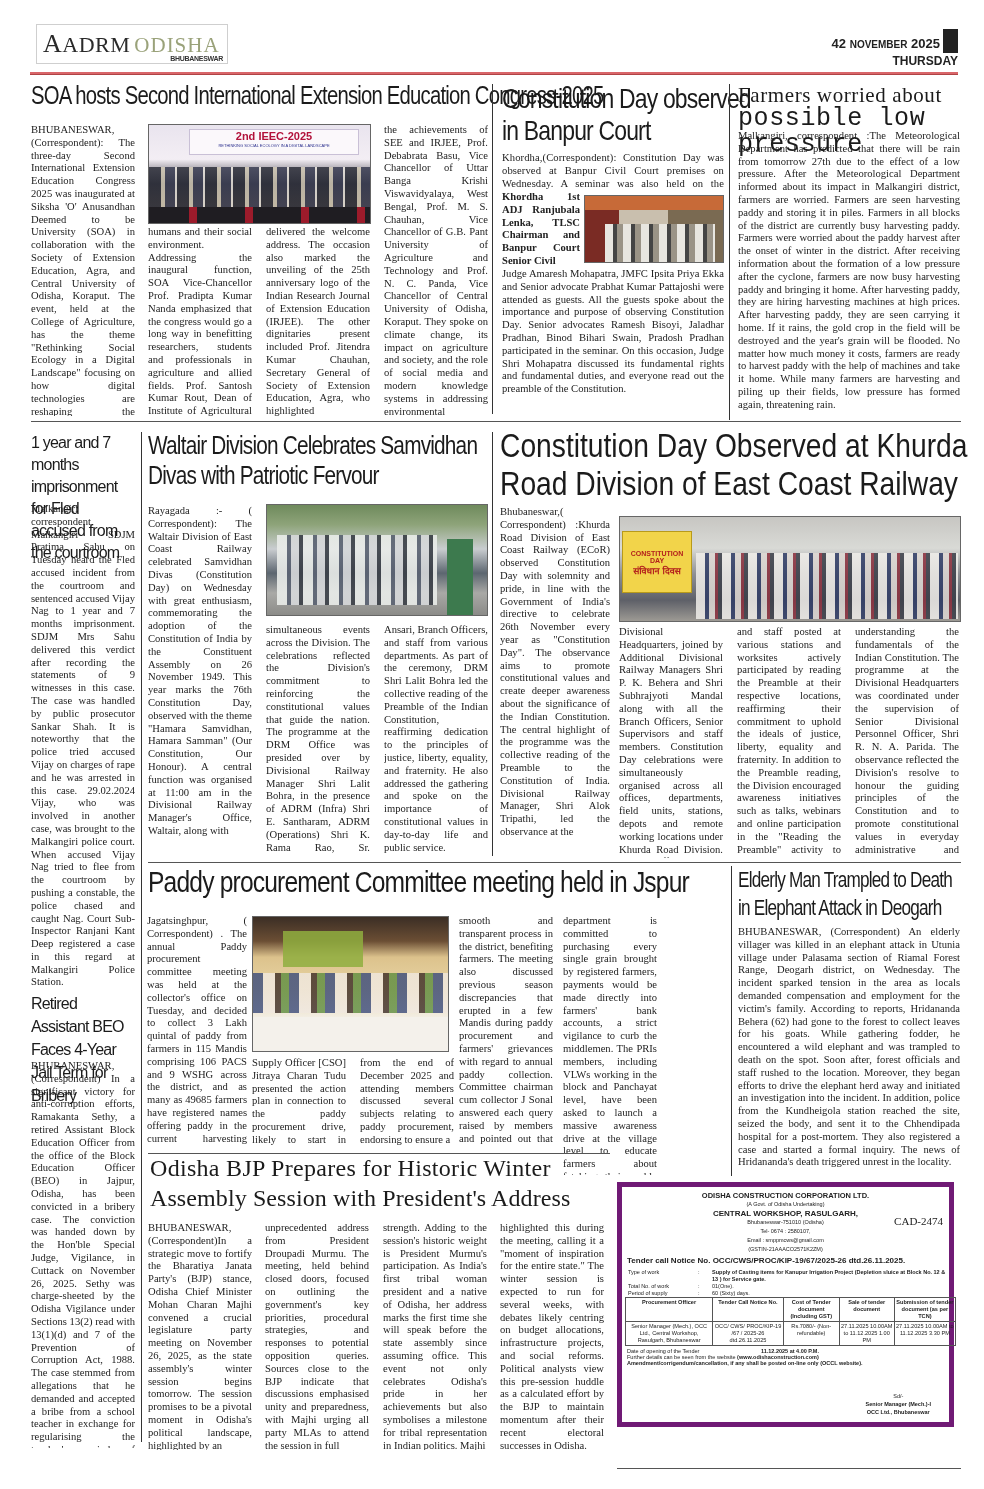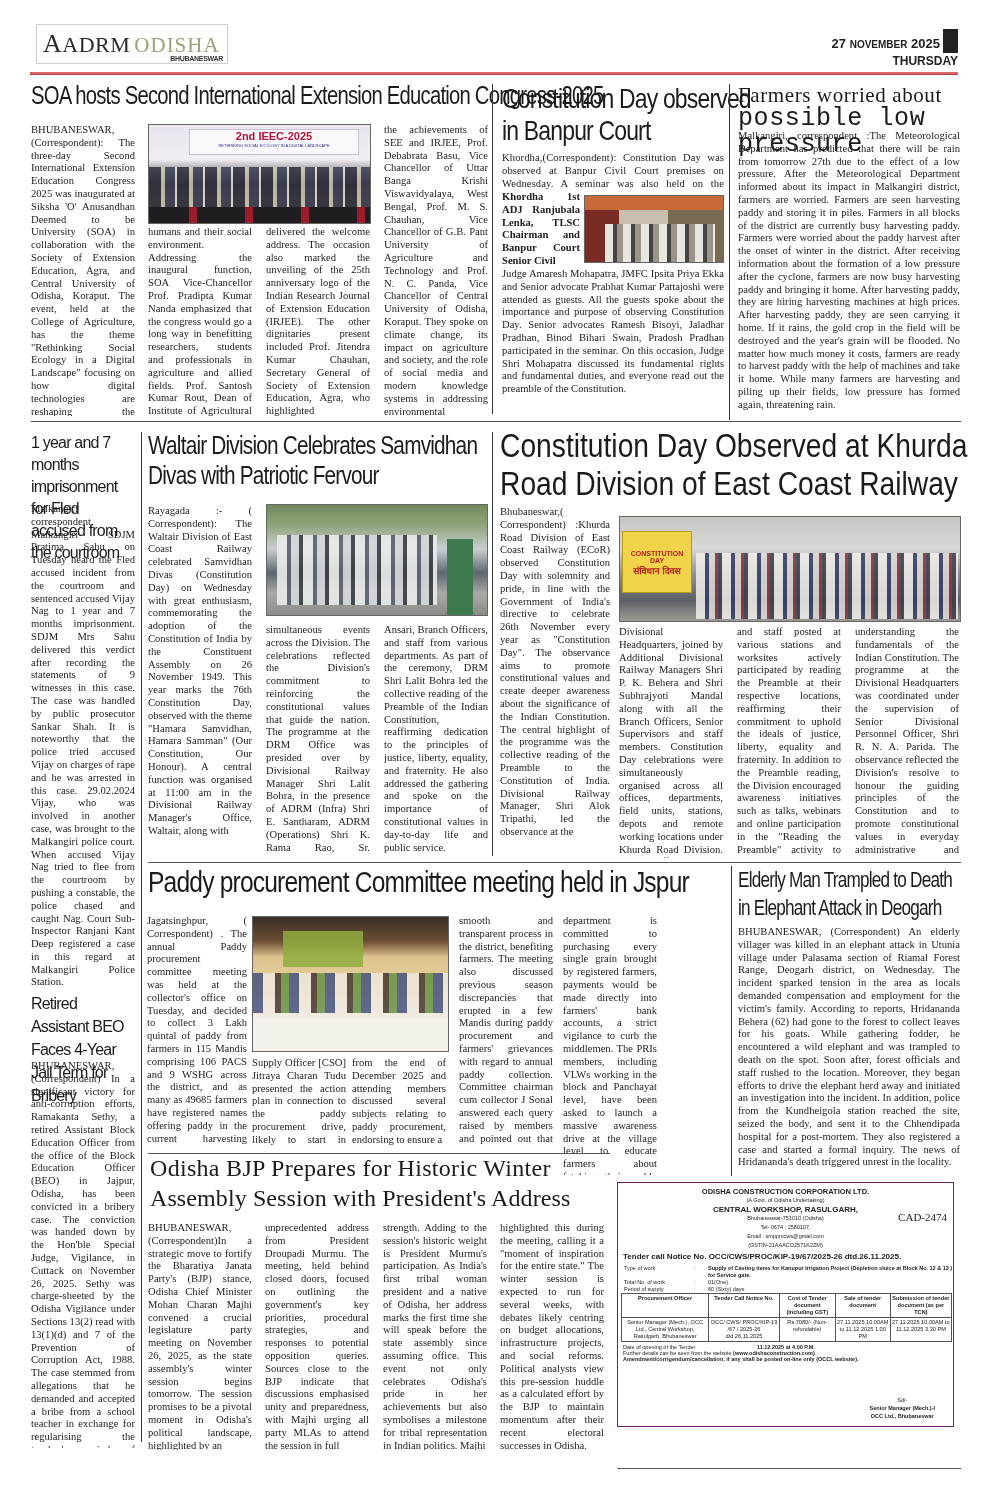--- a/index.html
+++ b/index.html
@@ -15,35 +15,35 @@
   .date-line .small { font-size: 10px; }
   .weekday { right: 26px; top: 54px; font-family: "Liberation Sans", sans-serif; font-weight: bold; font-size: 12px; color: #222; }
   .black-box { right: 26px; top: 29px; width: 15px; height: 24px; background: #222; }
   .red-rule { left: 30px; top: 72px; width: 928px; height: 3px; background: #d9666a; border-bottom: 1px solid #b04446; }
   .hr { position: absolute; height: 2px; background: #555; }
   .vr { position: absolute; width: 1px; background: #333; }
   .head { font-family: "Liberation Sans", sans-serif; font-stretch: condensed; color: #1b1b1b; line-height: 1.05; letter-spacing: -1px; transform-origin: left top; white-space: nowrap; }
   .head-serif { font-family: "Liberation Serif", serif; color: #1b1b1b; line-height: 1.05; }
   .col { position: absolute; font-size: 10.6px; line-height: 12.8px; text-align: justify; color: #222; overflow: hidden; hyphens: auto; }
   .photo { position: absolute; border: 1px solid #666; overflow: hidden; }
-  .tender { position: absolute; left: 617px; top: 1182px; width: 337px; height: 245px; border: 1px solid #701a75; font-family: "Liberation Sans", sans-serif; color: #222; }
+  .tender { position: absolute; left: 617px; top: 1182px; width: 337px; height: 245px; border: 5px solid #701a75; font-family: "Liberation Sans", sans-serif; color: #222; }
   .tender .c { text-align: center; font-size: 7px; line-height: 9px; }
   .tender table { border-collapse: collapse; font-size: 5.6px; line-height: 7px; width: 331px; margin-left: 3px; }
   .tender td, .tender th { border: 1px solid #555; padding: 1px; text-align: center; vertical-align: top; }
   .tender th { font-weight: bold; }
 </style>
 </head>
 <body>
 
 <div class="abs masthead-logo">
   <span class="logo-around"><span class="big">A</span><span>ADRM</span></span><span class="logo-odisha">ODISHA</span>
   <span class="logo-city">BHUBANESWAR</span>
 </div>
 <div class="abs date-line">
-  <span>27</span>
+  <span>42</span>
   <span class="small">NOVEMBER</span>
   <span>2025</span>
 </div>
 <div class="abs black-box"></div>
 <div class="abs weekday">THURSDAY</div>
 <div class="abs red-rule"></div>
 
 <div class="abs head" style="left:31px;top:82px;font-size:26px;transform:scaleX(0.78);">SOA hosts Second International Extension Education Congress-2025</div>
 <div class="vr" style="left:492px;top:84px;height:330px;"></div>
 <div class="col" style="left:31px;top:124px;width:104px;height:292px;">BHUBANESWAR, (Correspondent): The three-day Second International Extension Education Congress 2025 was inaugurated at Siksha 'O' Anusandhan Deemed to be University (SOA) in collaboration with the Society of Extension Education, Agra, and Central University of Odisha, Koraput. The event, held at the College of Agriculture, has the theme "Rethinking Social Ecology in a Digital Landscape" focusing on how digital technologies are reshaping the relationship between</div>
@@ -115,21 +115,21 @@
 <div class="hr" style="left:148px;top:862px;width:813px;height:1px;"></div>
 
 <div class="abs head" style="left:148px;top:866px;font-size:30px;transform:scaleX(0.82);">Paddy procurement Committee meeting held in Jspur</div>
 <div class="col" style="left:147px;top:915px;width:100px;height:232px;">Jagatsinghpur, ( Correspondent) . The annual Paddy procurement committee meeting was held at the collector's office on Tuesday, and decided to collect 3 Lakh quintal of paddy from farmers in 115 Mandis comprising 106 PACS and 9 WSHG across the district, and as many as 49685 farmers have registered names offering paddy in the current harvesting season. The district Civil</div>
 <div class="photo" style="left:252px;top:916px;width:197px;height:136px;background:linear-gradient(180deg,#3b2e25 0%,#6b4e34 18%,#dcc28c 30%,#e9d6a6 55%,#f3eee4 75%,#efe9df 100%);">
   <div style="position:absolute;left:30px;top:14px;width:80px;height:36px;background:#8fae3e;opacity:0.85;"></div>
   <div style="position:absolute;left:0;top:56px;width:197px;height:40px;background:repeating-linear-gradient(90deg,#3a4a7a 0 10px,#f0e8e0 10px 22px,#3b2b24 22px 28px,#5d8c3e 28px 36px);opacity:0.8;"></div>
   <div style="position:absolute;left:0;top:100px;width:197px;height:36px;background:#f4f1eb;"></div>
 </div>
 <div class="col" style="left:252px;top:1057px;width:94px;height:90px;">Supply Officer [CSO] Jitraya Charan Tudu presented the action plan in connection to the paddy procurement drive, likely to start in Jagatsinghpur district</div>
-<div class="col" style="left:352px;top:1057px;width:94px;height:90px;">from the end of December 2025 and attending members discussed several subjects relating to paddy procurement, endorsing to ensure a</div>
+<div class="col" style="left:360px;top:1057px;width:94px;height:90px;">from the end of December 2025 and attending members discussed several subjects relating to paddy procurement, endorsing to ensure a</div>
 <div class="col" style="left:459px;top:915px;width:94px;height:232px;">smooth and transparent process in the district, benefiting farmers. The meeting also discussed previous season discrepancies that erupted in a few Mandis during paddy procurement and farmers' grievances with regard to annual paddy collection. Committee chairman cum collector J Sonal answered each query raised by members and pointed out that the district civil supply</div>
 <div class="col" style="left:563px;top:915px;width:94px;height:260px;">department is committed to purchasing every single grain brought by registered farmers, payments would be made directly into farmers' bank accounts, a strict vigilance to curb the middlemen. The PRIs members, including VLWs working in the block and Panchayat level, have been asked to launch a massive awareness drive at the village level to educate farmers about fetching their paddy in Mandi.</div>
 <div class="vr" style="left:731px;top:866px;height:310px;"></div>
 
 <div class="abs head" style="left:738px;top:868px;font-size:22px;transform:scaleX(0.78);">Elderly Man Trampled to Death</div>
 <div class="abs head" style="left:738px;top:896px;font-size:22px;transform:scaleX(0.78);">in Elephant Attack in Deogarh</div>
 <div class="col" style="left:738px;top:926px;width:222px;height:250px;">BHUBANESWAR, (Correspondent) An elderly villager was killed in an elephant attack in Utunia village under Palasama section of Riamal Forest Range, Deogarh district, on Wednesday. The incident sparked tension in the area as locals demanded compensation and employment for the victim's family. According to reports, Hridananda Behera (62) had gone to the forest to collect leaves for his goats. While gathering fodder, he encountered a wild elephant and was trampled to death on the spot. Soon after, forest officials and staff rushed to the location. Moreover, they began efforts to drive the elephant herd away and initiated an investigation into the incident. In addition, police from the Kundheigola station reached the site, seized the body, and sent it to the Chhendipada hospital for a post-mortem. They also registered a case and started a formal inquiry. The news of Hridananda's death triggered unrest in the locality.</div>
 
 <div class="hr" style="left:148px;top:1153px;width:462px;height:1px;"></div>
 

